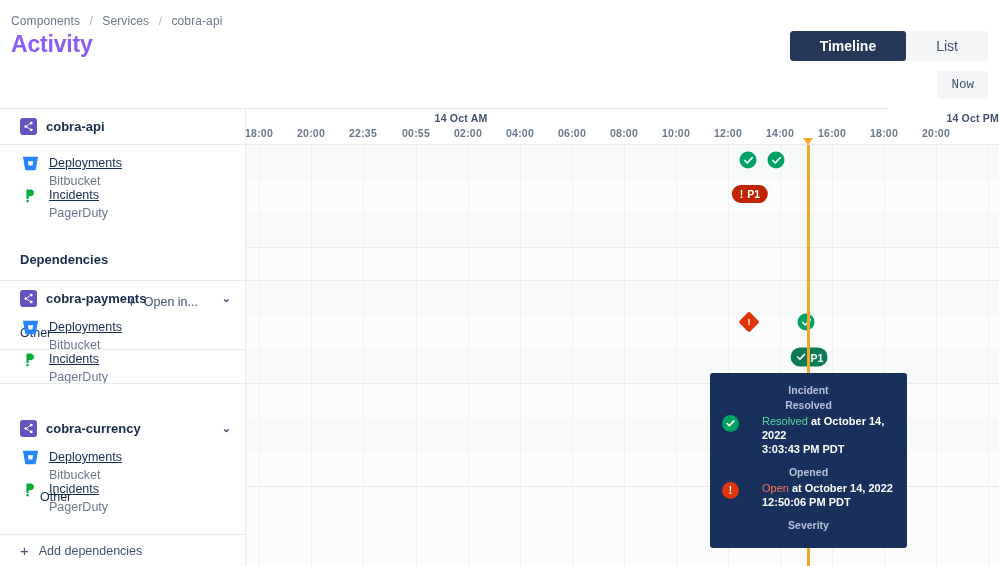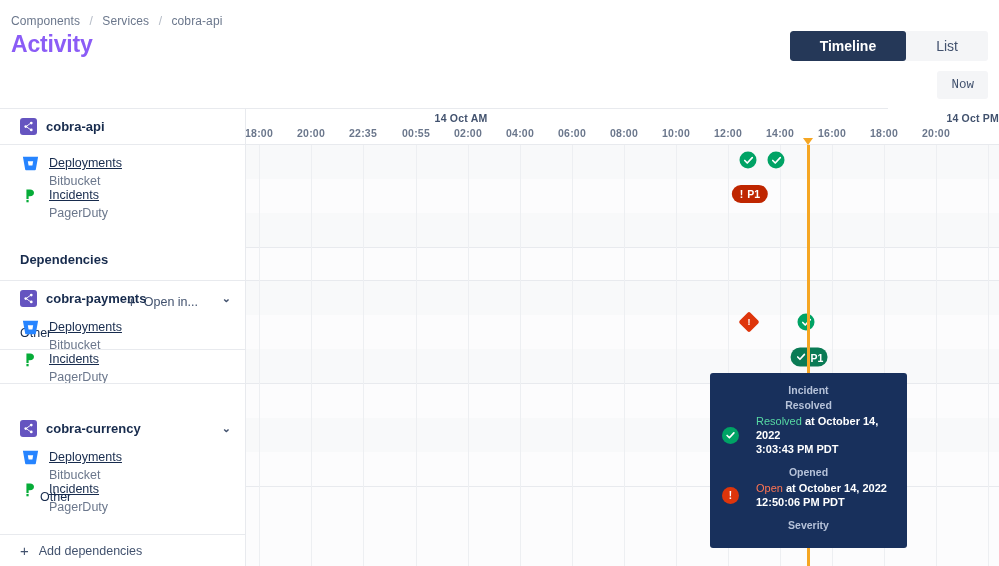--- a/index.html
+++ b/index.html
@@ -67,21 +67,21 @@
   .pill-red { height:18px; background:#bf2600; border-radius:9px; color:#fff; font-size:10.5px; font-weight:700; display:flex; align-items:center; gap:4px; padding:0 8px; }
   .pill-green { height:19px; background:#0a7b55; border-radius:10px; color:#fff; font-size:10.5px; font-weight:700; display:flex; align-items:center; gap:3px; padding:0 4px 0 3px; }
   .pill-green .bub { width:14px; height:14px; border-radius:50%; background:#0a7b55; display:flex; align-items:center; justify-content:center; }
   .nowline { position:absolute; width:2.5px; background:#f5a623; z-index:5; }
   .nowtri { position:absolute; width:0; height:0; border-left:5px solid transparent; border-right:5px solid transparent; border-top:7px solid #f5a623; z-index:5; }
 
   
   .tip { position:absolute; background:#18305c; border-radius:3px; padding:11px 12px 14px; width:197px; z-index:20; }
   .tip-k { font-size:10.5px; font-weight:700; color:#b6c2d9; margin-bottom:3px;text-align:center; }
   .tip-link { font-size:11px; color:#5b9cf5; line-height:14px; margin-bottom:9px; }
-  .tip-ent { display:flex; align-items:center; gap:17px; margin-bottom:10px; }
+  .tip-ent { display:flex; align-items:flex-start; gap:23px; margin-bottom:10px; }
   .tip-ico { width:17px; height:17px; border-radius:50%; flex:none; display:flex; align-items:center; justify-content:center; margin-top:1px; }
   .tip-ico.g { background:#00a365; }
   .tip-ico.r { background:#de350b; color:#fff; font-size:10px; font-weight:700; }
   .tip-txt { font-size:11px; color:#ffffff; line-height:14px; }
   .tip-txt .st-g { color:#57d9a3; }
   .tip-txt .st-r { color:#ff7452; }
   .tip-txt b { font-weight:700; }
 </style>
 </head>
 <body>

